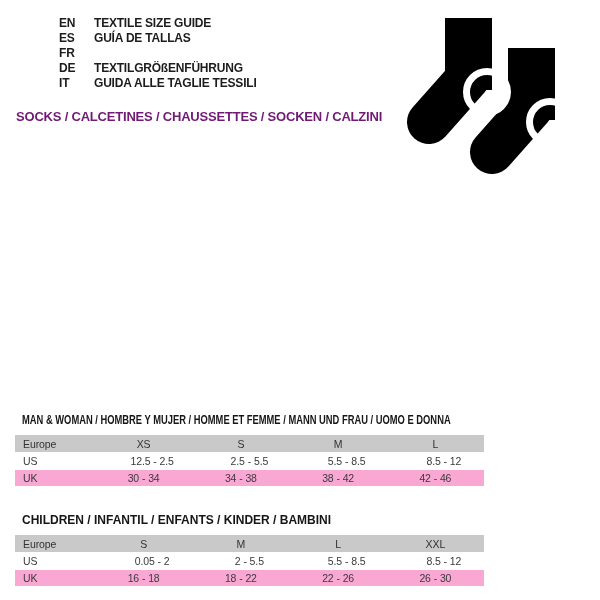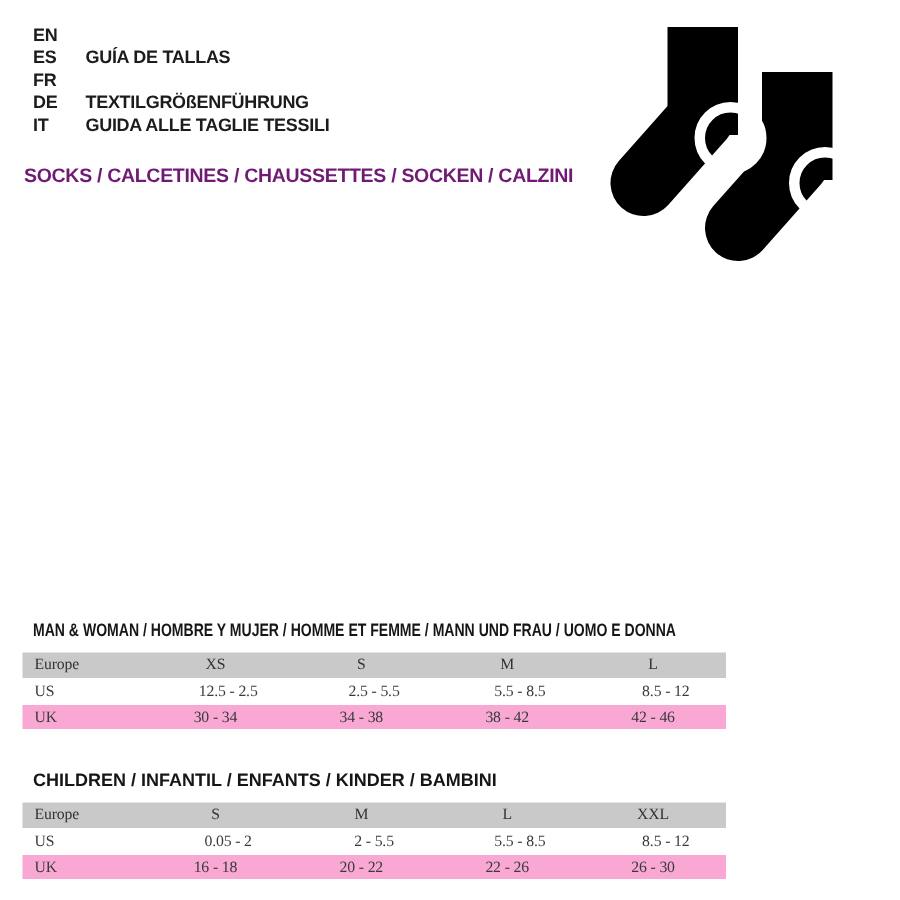--- a/index.html
+++ b/index.html
@@ -19,20 +19,21 @@
     top: 16px;
   }
   .lang-row {
     display: flex;
     line-height: 15px;
     font-size: 12px;
     font-weight: 700;
     letter-spacing: -0.2px;
     color: #1c1c1c;
     white-space: nowrap;
+    margin-left: 37px;
   }
   .lang-code { width: 35px; flex: 0 0 35px; }
 
   
   .category-heading {
     position: absolute;
     left: 16px;
     top: 109px;
     font-size: 13px;
     font-weight: 700;
@@ -71,21 +72,20 @@
   }
   .size-table.adults .table-title { transform: scaleX(0.78); }
 
   .t-row {
     display: flex;
     align-items: center;
     height: 16px;
     font-size: 10.5px;
     color: #3a3a3a;
     letter-spacing: -0.1px;
-    font-family: Liberation Serif, serif;
   }
   .t-row.head {
     height: 17px;
     background: #c9c9c9;
     color: #333333;
     margin-bottom: 1px;
   }
   .t-row.us { background: #ffffff; margin-bottom: 1px; gap: 17px; }
   .t-row.uk { background: #f9a8d4; }
 
@@ -96,20 +96,21 @@
     text-align: left;
   }
   .col-size { flex: 1 1 0; text-align: center; }
 </style>
 </head>
 <body>
 
 <div class="lang-list">
   <div class="lang-row">
     <span class="lang-code">EN</span>
+    <span class="lang-label">TEXTILE SIZE GUIDE</span>
   </div>
   <div class="lang-row">
     <span class="lang-code">ES</span>
     <span class="lang-label">GUÍA DE TALLAS</span>
   </div>
   <div class="lang-row">
     <span class="lang-code">FR</span>
   </div>
   <div class="lang-row">
     <span class="lang-code">DE</span>
@@ -178,17 +179,17 @@
   <div class="t-row us">
     <span class="col-region">US</span>
     <span class="col-size">0.05 - 2</span>
     <span class="col-size">2 - 5.5</span>
     <span class="col-size">5.5 - 8.5</span>
     <span class="col-size">8.5 - 12</span>
   </div>
   <div class="t-row uk">
     <span class="col-region">UK</span>
     <span class="col-size">16 - 18</span>
-    <span class="col-size">20 - 22</span>
+    <span class="col-size">18 - 22</span>
     <span class="col-size">22 - 26</span>
     <span class="col-size">26 - 30</span>
   </div>
 </div>
 
 </body></html>

